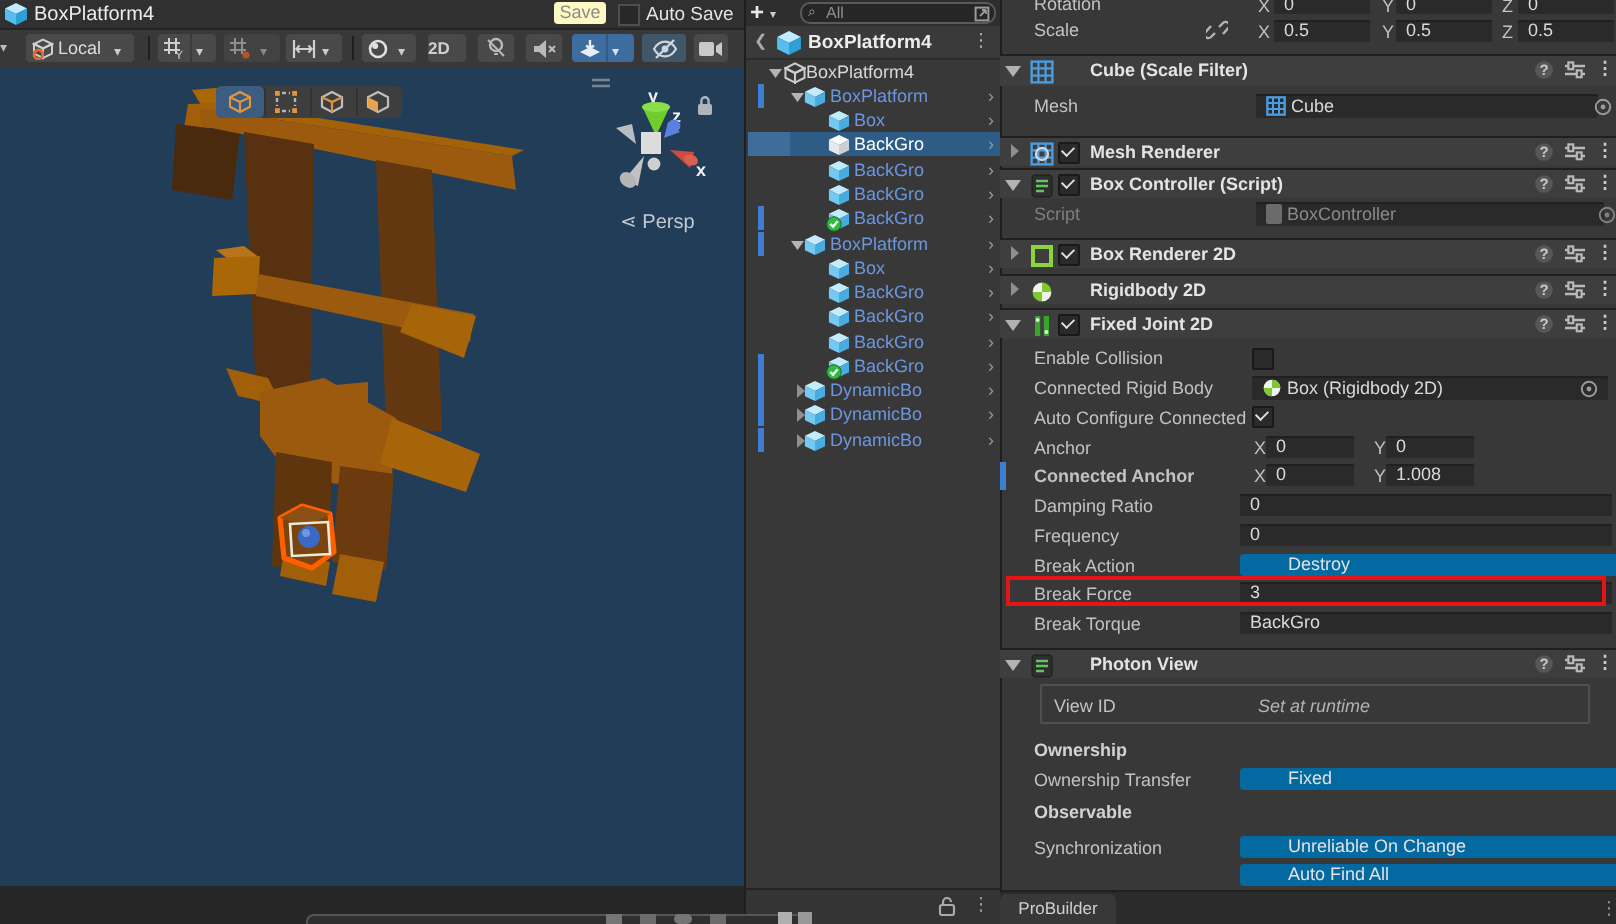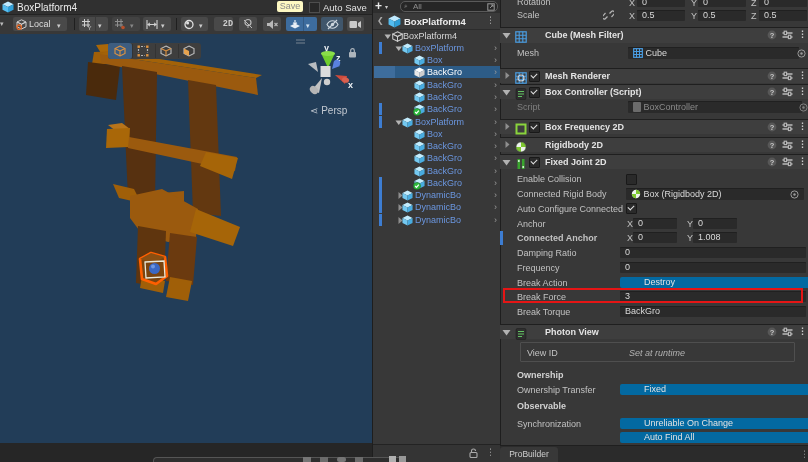--- a/index.html
+++ b/index.html
@@ -75,21 +75,21 @@
     </g>
 </svg>
 <div class="abs" style="left:161px;top:22px;color:#ccc;font-size:7px;">▾</div>
 <div class="sep" style="left:176px;"></div>
 <div class="tbtn" style="left:181px;width:27px;"></div>
 <svg class="abs" style="left:184px;top:19px;" width="12" height="11" viewBox="0 0 12 11">
  <circle cx="5" cy="5.5" r="4" fill="none" stroke="#e0e0e0" stroke-width="1.3"></circle>
  <circle cx="3.6" cy="4" r="1.5" fill="#e0e0e0"></circle>
 </svg>
 <div class="abs" style="left:199px;top:22px;color:#ccc;font-size:7px;">▾</div>
-<div class="tbtn" style="left:214px;width:19px;font-size:8.5px;color:#cfcfcf;font-weight:bold;text-align:right;line-height:14px;font-family:Liberation Mono, monospace;">2D</div>
+<div class="tbtn" style="left:214px;width:19px;font-size:8.5px;color:#cfcfcf;font-weight:bold;text-align:left;line-height:14px;">2D</div>
 <div class="tbtn" style="left:239px;width:18px;"></div>
 <svg class="abs" style="left:242px;top:18px;" width="12" height="12" viewBox="0 0 12 12">
  <circle cx="6" cy="4.5" r="3" fill="none" stroke="#b9b9b9" stroke-width="1.2"></circle>
  <path d="M4.8 7.5h2.4M5.1 9h1.8" stroke="#b9b9b9" stroke-width="1.1"></path>
  <path d="M2 2l8 8" stroke="#b9b9b9" stroke-width="1"></path>
 </svg>
 <div class="tbtn" style="left:263px;width:18px;"></div>
 <svg class="abs" style="left:266px;top:19px;" width="12" height="11" viewBox="0 0 12 11">
  <path d="M1 4h2.5L7 1v9L3.5 7H1z" fill="#b9b9b9"></path>
  <path d="M8.5 4l3 3M11.5 4l-3 3" stroke="#b9b9b9" stroke-width="1.1"></path>
@@ -437,21 +437,21 @@
 <div class="lbl" style="left:751px;top:11px;font-size:9px;color:#c2c2c2;">Z</div>
 <div class="fld" style="left:759px;top:10px;width:43px;height:11px;line-height:11px;color:#dadada;">0.5</div>
 <div class="hdrrow" style="top:27px;height:16px;"></div>
 <svg class="abs" style="left:502px;top:31px;" width="9" height="9" viewBox="0 0 9 9">
       <polygon points="0.5,2 8.5,2 4.5,7.5" fill="#b2b2b2"></polygon>
     </svg>
 <div class="abs" style="left:515px;top:29px;"><svg width="12" height="12" viewBox="0 0 12 12">
         <rect x="0.8" y="0.8" width="10.4" height="10.4" fill="none" stroke="#4a9de2" stroke-width="1.2"></rect>
         <path d="M4.2 0.8v10.4M7.8 0.8v10.4M0.8 4.2h10.4M0.8 7.8h10.4" stroke="#4a9de2" stroke-width="1.1"></path>
       </svg></div>
-<div class="lbl" style="left:545px;top:30px;font-weight:bold;color:#e4e4e4;">Cube (Mesh Filter)</div>
+<div class="lbl" style="left:545px;top:30px;font-weight:bold;color:#e4e4e4;">Cube (Scale Filter)</div>
 <svg class="abs" style="left:767px;top:30px;" width="10" height="10" viewBox="0 0 10 10">
       <circle cx="5" cy="5" r="4.4" fill="#575757"></circle>
       <text x="5" y="7.6" font-size="7.5" font-weight="bold" fill="#c9c9c9" text-anchor="middle" font-family="Liberation Sans">?</text>
     </svg>
 <svg class="abs" style="left:782px;top:30px;" width="11" height="10" viewBox="0 0 11 10">
       <path d="M0.5 3h10M0.5 7h10" stroke="#b9b9b9" stroke-width="1.3"></path>
       <rect x="2.2" y="1.2" width="2.4" height="3.4" fill="#3e3e3e" stroke="#b9b9b9" stroke-width="1.1"></rect>
       <rect x="6.4" y="5.2" width="2.4" height="3.4" fill="#3e3e3e" stroke="#b9b9b9" stroke-width="1.1"></rect>
     </svg>
 <div class="lbl" style="left:798px;top:29px;color:#c9c9c9;font-weight:bold;">⋮</div>
@@ -512,21 +512,21 @@
       <circle cx="4.5" cy="4.5" r="1.2" fill="#808080"></circle>
     </svg>
 <div class="hdrrow" style="top:119px;height:15px;"></div>
 <svg class="abs" style="left:503px;top:122px;" width="8" height="9" viewBox="0 0 8 9">
       <polygon points="2.5,1 2.5,8 6.5,4.5" fill="#8f8f8f"></polygon>
     </svg>
 <div class="abs" style="left:515px;top:121px;"><svg width="12" height="12" viewBox="0 0 12 12">
         <rect x="1.5" y="1.5" width="9" height="9" fill="none" stroke="#8ad43c" stroke-width="2"></rect>
       </svg></div>
 <div class="cb on" style="left:529px;top:122px;"></div>
-<div class="lbl" style="left:545px;top:122px;font-weight:bold;color:#e4e4e4;">Box Frequency 2D</div>
+<div class="lbl" style="left:545px;top:122px;font-weight:bold;color:#e4e4e4;">Box Renderer 2D</div>
 <svg class="abs" style="left:767px;top:122px;" width="10" height="10" viewBox="0 0 10 10">
       <circle cx="5" cy="5" r="4.4" fill="#575757"></circle>
       <text x="5" y="7.6" font-size="7.5" font-weight="bold" fill="#c9c9c9" text-anchor="middle" font-family="Liberation Sans">?</text>
     </svg>
 <svg class="abs" style="left:782px;top:122px;" width="11" height="10" viewBox="0 0 11 10">
       <path d="M0.5 3h10M0.5 7h10" stroke="#b9b9b9" stroke-width="1.3"></path>
       <rect x="2.2" y="1.2" width="2.4" height="3.4" fill="#3e3e3e" stroke="#b9b9b9" stroke-width="1.1"></rect>
       <rect x="6.4" y="5.2" width="2.4" height="3.4" fill="#3e3e3e" stroke="#b9b9b9" stroke-width="1.1"></rect>
     </svg>
 <div class="lbl" style="left:798px;top:121px;color:#c9c9c9;font-weight:bold;">⋮</div>

